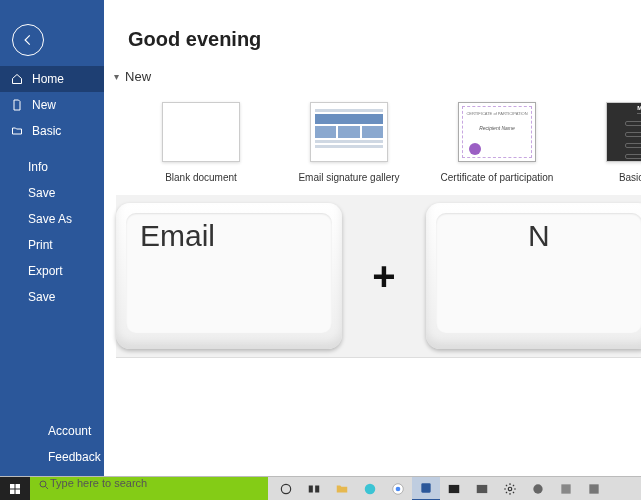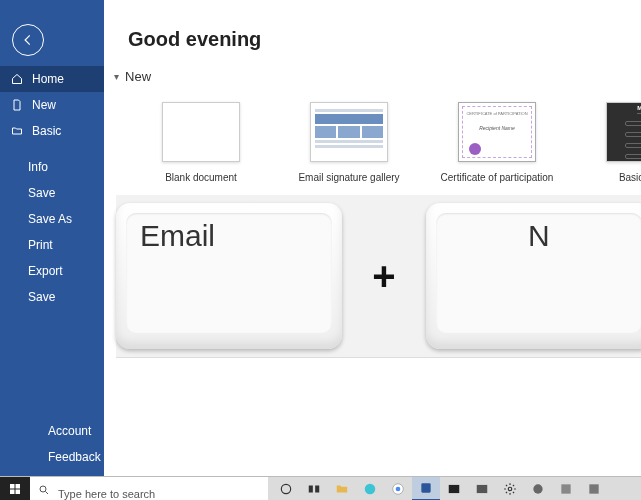--- a/index.html
+++ b/index.html
@@ -56,21 +56,21 @@
   .keycap.n .label { left: 50%; transform: translateX(-50%); }
   .plus { font-size: 40px; font-weight: 700; color: #111; }
 
   
   .watermark { position:absolute; bottom:2px; right:6px; font-size:9px; color:#aaa; }
 
   
   .taskbar { width: 641px; height: 24px; background: #dcdcdc; display: flex; align-items: stretch; border-top: 1px solid #bbb; }
   .tb-start { width: 30px; background: #222; display:flex; align-items:center; justify-content:center; cursor:pointer; }
   .tb-start svg { fill:#fff; }
-  .tb-search { flex: 1; max-width: 238px; background:#ffffff; display:flex; align-items:flex-end; gap:8px; padding:0 8px; cursor:text; }
+  .tb-search { flex: 1; max-width: 238px; background:#84cc16; display:flex; align-items:flex-start; padding:0 8px; cursor:text; }
   .tb-search .si { color:#555; }
   .tb-search .ph { font-size:11px; color:#555; }
   .tb-icons { flex:1; display:flex; align-items:center; justify-content:flex-start; padding-left:4px; gap:0; }
   .tb-icon { width:28px; height:24px; display:flex; align-items:center; justify-content:center; cursor:pointer; }
   .tb-icon.active { background:#bfcde0; border-bottom:2px solid #2b579a; }
   .tb-icon svg { width:14px; height:14px; }
 </style>
 </head>
 <body>
 

